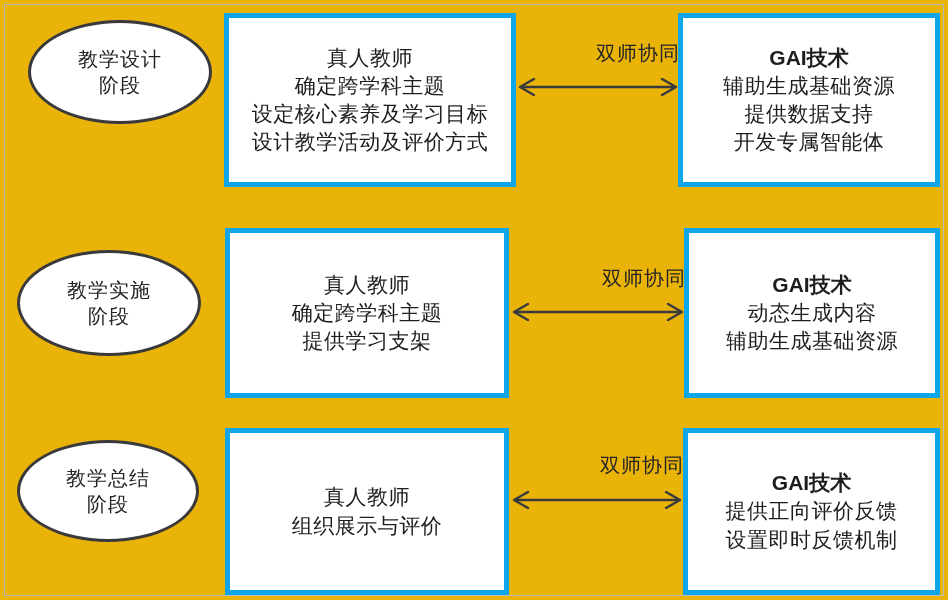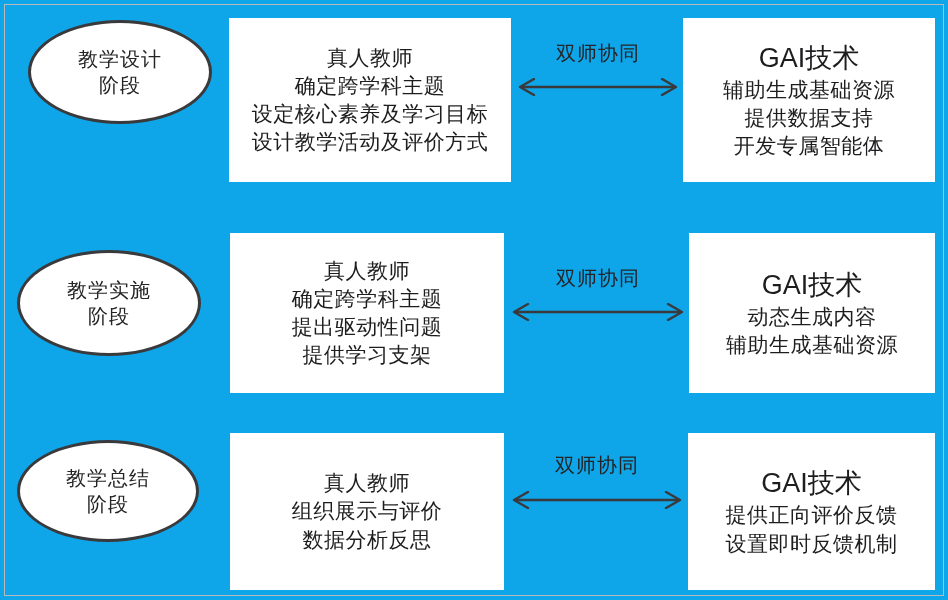--- a/index.html
+++ b/index.html
@@ -12,21 +12,21 @@
     height: 600px;
     font-family: "Liberation Serif", "DejaVu Serif", serif;
     color: #1a1a1a;
     overflow: hidden;
   }
 
   #diagram {
     position: relative;
     width: 948px;
     height: 600px;
-    background: #0ea5e9;
+    background: #eab308;
   }
 
   
   .outer-frame {
     position: absolute;
     left: 4px;
     top: 4px;
     width: 940px;
     height: 592px;
     border: 1px solid #b9b9bd;
@@ -73,36 +73,36 @@
     font-size: 21px;
     white-space: nowrap;
     color: #1d1d1f;
     letter-spacing: 0.5px;
   }
   .panel .heading-serif {
     font-family: "Liberation Serif", "DejaVu Serif", serif;
   }
   .panel .heading-sans {
     font-family: "Liberation Sans", "DejaVu Sans", sans-serif;
-    font-weight: normal;
-    font-size: 27px;
+    font-weight: bold;
+    font-size: 21px;
     letter-spacing: 0;
   }
 
   
   .connector {
     position: absolute;
   }
   .connector-label {
     position: absolute;
     font-size: 20px;
     white-space: nowrap;
     color: #242426;
     letter-spacing: 1px;
-    text-align: center;
+    text-align: right;
   }
   .connector-arrow {
     position: absolute;
   }
   .connector-arrow svg {
     display: block;
   }
 </style>
 </head>
 <body>
@@ -142,21 +142,20 @@
   </div>
 
   <div class="stage-ellipse" style="left:17px; top:250px; width:184px; height:106px;">
     <span class="line">教学实施</span>
     <span class="line">阶段</span>
   </div>
 
   <div class="panel" style="left:225px; top:228px; width:284px; height:170px;">
     <span class="line heading-serif">真人教师</span>
     <span class="line">确定跨学科主题</span>
-    <span class="line">提出驱动性问题</span>
     <span class="line">提供学习支架</span>
   </div>
 
   <div class="connector" style="left:510px; top:265px; width:176px; height:60px;">
     <div class="connector-label" style="left:0; top:0; width:176px;">双师协同</div>
     <div class="connector-arrow" style="left:0; top:38px; width:176px; height:18px;">
       <svg width="176" height="18" viewBox="0 0 176 18" xmlns="http://www.w3.org/2000/svg">
         <line x1="6" y1="9" x2="170" y2="9" stroke="#3a3a3c" stroke-width="2.4"></line>
         <polyline points="18,1 4,9 18,17" fill="none" stroke="#3a3a3c" stroke-width="2.4" stroke-linecap="round" stroke-linejoin="round"></polyline>
         <polyline points="158,1 172,9 158,17" fill="none" stroke="#3a3a3c" stroke-width="2.4" stroke-linecap="round" stroke-linejoin="round"></polyline>
@@ -171,21 +170,20 @@
   </div>
 
   <div class="stage-ellipse" style="left:17px; top:440px; width:182px; height:102px;">
     <span class="line">教学总结</span>
     <span class="line">阶段</span>
   </div>
 
   <div class="panel" style="left:225px; top:428px; width:284px; height:167px;">
     <span class="line heading-serif">真人教师</span>
     <span class="line">组织展示与评价</span>
-    <span class="line">数据分析反思</span>
   </div>
 
   <div class="connector" style="left:510px; top:452px; width:174px; height:60px;">
     <div class="connector-label" style="left:0; top:0; width:174px;">双师协同</div>
     <div class="connector-arrow" style="left:0; top:39px; width:174px; height:18px;">
       <svg width="174" height="18" viewBox="0 0 174 18" xmlns="http://www.w3.org/2000/svg">
         <line x1="6" y1="9" x2="168" y2="9" stroke="#3a3a3c" stroke-width="2.4"></line>
         <polyline points="18,1 4,9 18,17" fill="none" stroke="#3a3a3c" stroke-width="2.4" stroke-linecap="round" stroke-linejoin="round"></polyline>
         <polyline points="156,1 170,9 156,17" fill="none" stroke="#3a3a3c" stroke-width="2.4" stroke-linecap="round" stroke-linejoin="round"></polyline>
       </svg>

